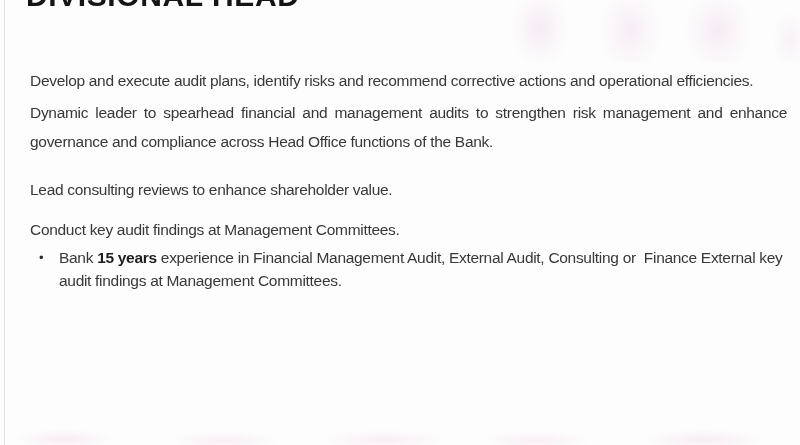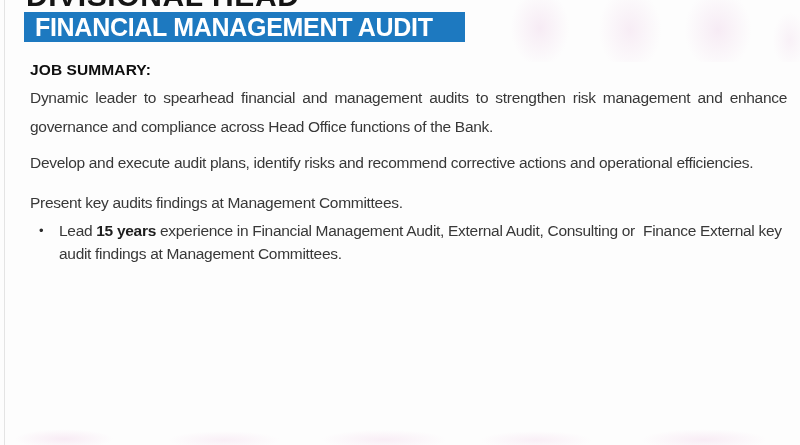--- a/index.html
+++ b/index.html
@@ -89,36 +89,33 @@
 <body>
 
 <div class="page">
 
   <div class="wm-top"></div>
   <div class="wm-bottom"></div>
   <div class="left-edge"></div>
 
   <div class="cut-title">DIVISIONAL HEAD</div>
 
-  <div class="banner">
-    <span>FINANCIAL MANAGEMENT AUDIT</span>
-  </div>
 
   <div class="content">
 
-    <div class="section-heading">JOB SUMMARY:</div>
+
+    <p class="para one-line mt-sm">Develop and execute audit plans, identify risks and recommend corrective actions and operational efficiencies.</p>
 
     <p class="para two-line mt-first">Dynamic leader to spearhead financial and management audits to strengthen risk management and enhance governance and compliance across Head Office functions of the Bank.</p>
 
-    <p class="para one-line mt-sm">Develop and execute audit plans, identify risks and recommend corrective actions and operational efficiencies.</p>
+    <p class="para one-line mt-lg">Lead consulting reviews to enhance shareholder value.</p>
 
 
-
-    <p class="para one-line mt-md">Present key audits findings at Management Committees.</p>
+    <p class="para one-line mt-md">Conduct key audit findings at Management Committees.</p>
 
 
     <div class="bullet-row">
       <span class="bullet-marker">•</span>
-      <span class="bullet-text"><span>Lead </span><b>15 years</b><span> experience in Financial Management Audit, External Audit, Consulting or  Finance External key audit findings at Management Committees.</span></span>
+      <span class="bullet-text"><span>Bank </span><b>15 years</b><span> experience in Financial Management Audit, External Audit, Consulting or  Finance External key audit findings at Management Committees.</span></span>
     </div>
 
   </div>
 </div>
 
 </body></html>

